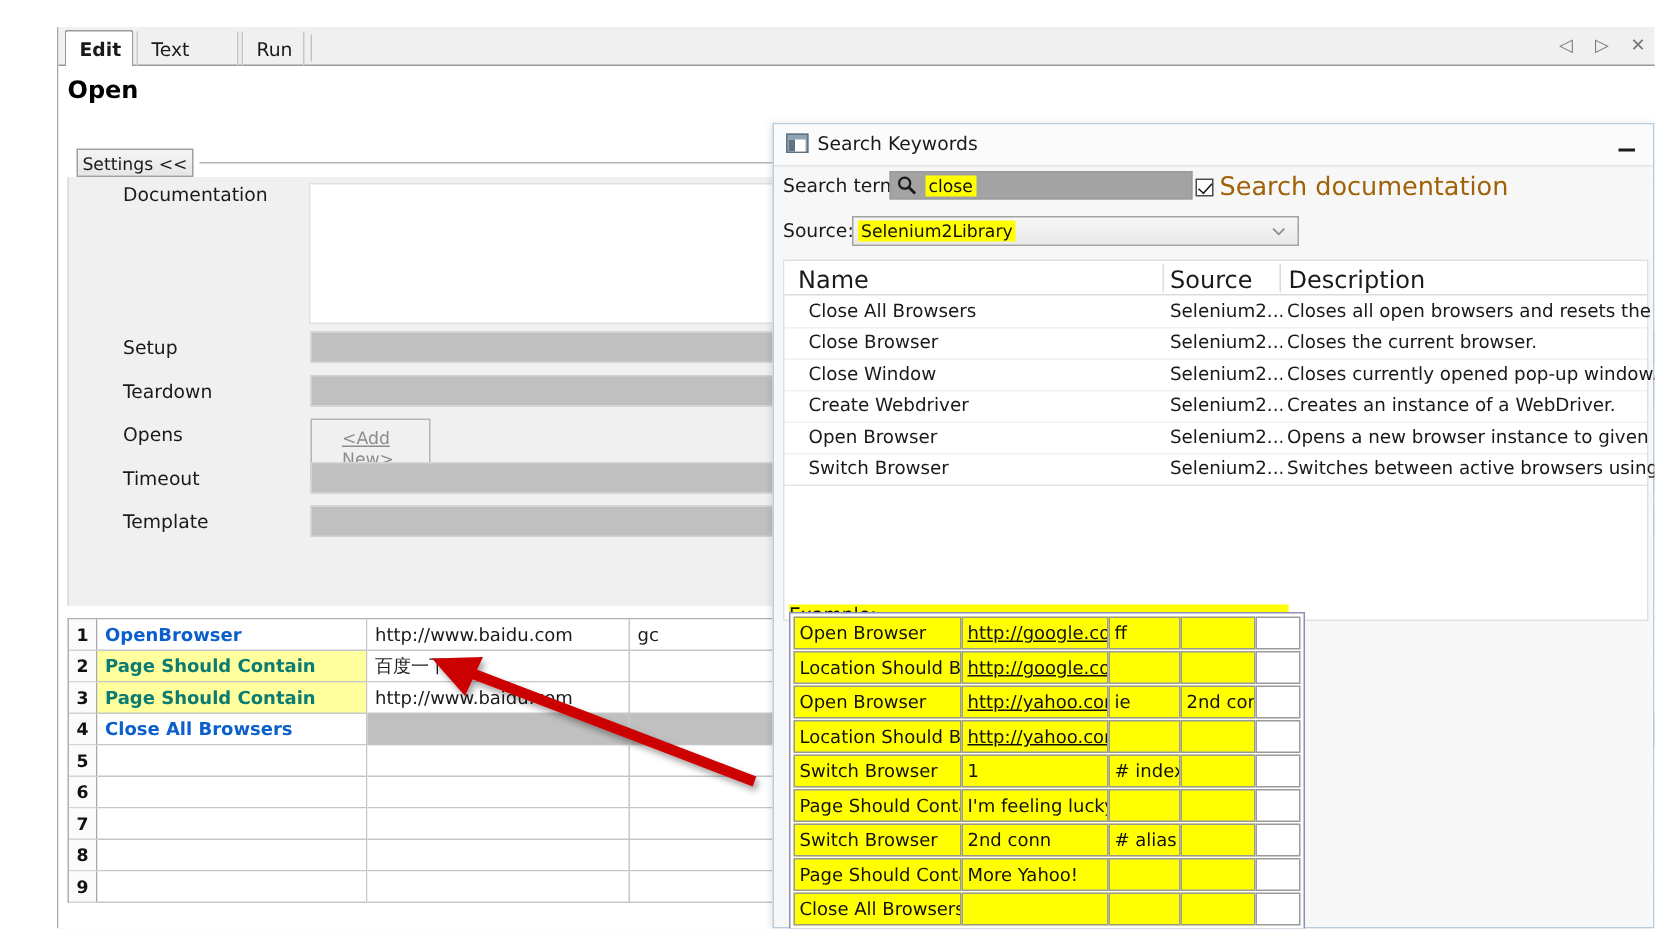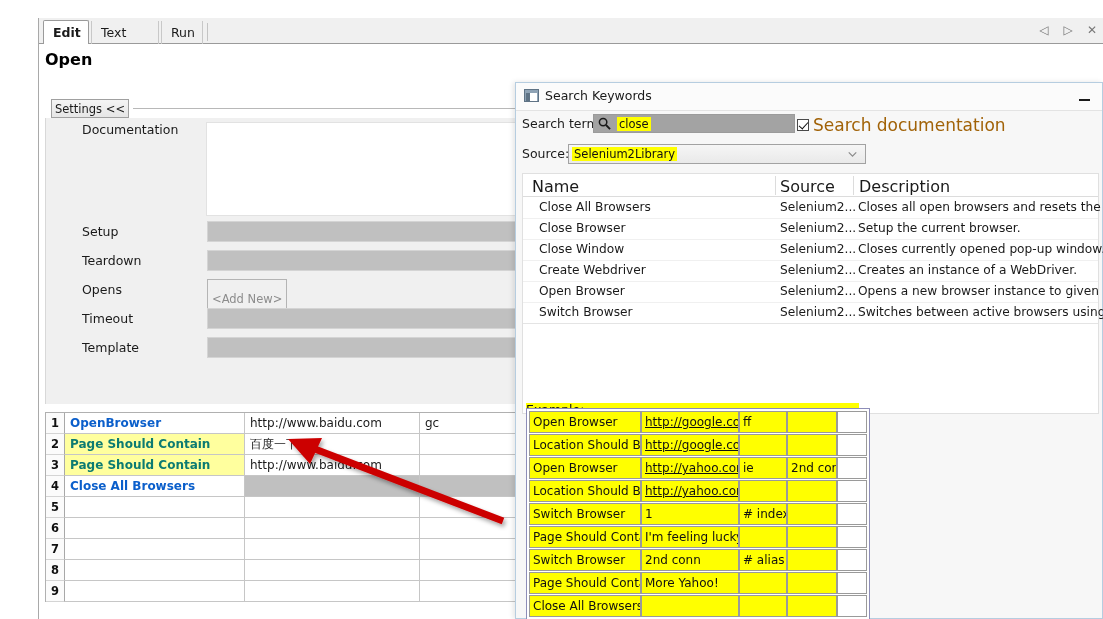--- a/index.html
+++ b/index.html
@@ -88,21 +88,21 @@
     background: #ffffff; border: 1px solid #e2e2e2;
   }
   .gray-field {
     position: absolute; left: 161px; width: 898px; height: 21px;
     background: #c0c0c0; border: 1px solid #d4d4d4;
   }
   .tags-field {
     position: absolute; left: 161px; width: 80px; height: 39px;
     background: #f0f0f0; border: 1px solid #b4b4b4;
     font-size: 11.5px; color: #8c8c8c;
-    display:flex; align-items:center; padding-left:4px;
+    display:flex; align-items:center; padding-left:20px;text-decoration:underline;
   }
 
   
   .grid {
     position: absolute; left: 6px; top: 368px;
     width: 1059px; height: 190px;
     border-top: 1px solid #b0b0b0;
     border-left: 1px solid #b0b0b0;
   }
   .grow { position: absolute; left:0; width: 1059px; height: 21px; }
@@ -449,21 +449,21 @@
       </div>
 
       <div class="res-row" style="top:24px;">
         <div class="res-c rc-name">Close All Browsers</div>
         <div class="res-c rc-src">Selenium2...</div>
         <div class="res-c rc-desc">Closes all open browsers and resets the br</div>
       </div>
       <div class="res-row" style="top:45px;">
         <div class="res-c rc-name">Close Browser</div>
         <div class="res-c rc-src">Selenium2...</div>
-        <div class="res-c rc-desc">Setup the current browser.</div>
+        <div class="res-c rc-desc">Closes the current browser.</div>
       </div>
       <div class="res-row" style="top:66px;">
         <div class="res-c rc-name">Close Window</div>
         <div class="res-c rc-src">Selenium2...</div>
         <div class="res-c rc-desc">Closes currently opened pop-up window.</div>
       </div>
       <div class="res-row" style="top:87px;">
         <div class="res-c rc-name">Create Webdriver</div>
         <div class="res-c rc-src">Selenium2...</div>
         <div class="res-c rc-desc">Creates an instance of a WebDriver.</div>

